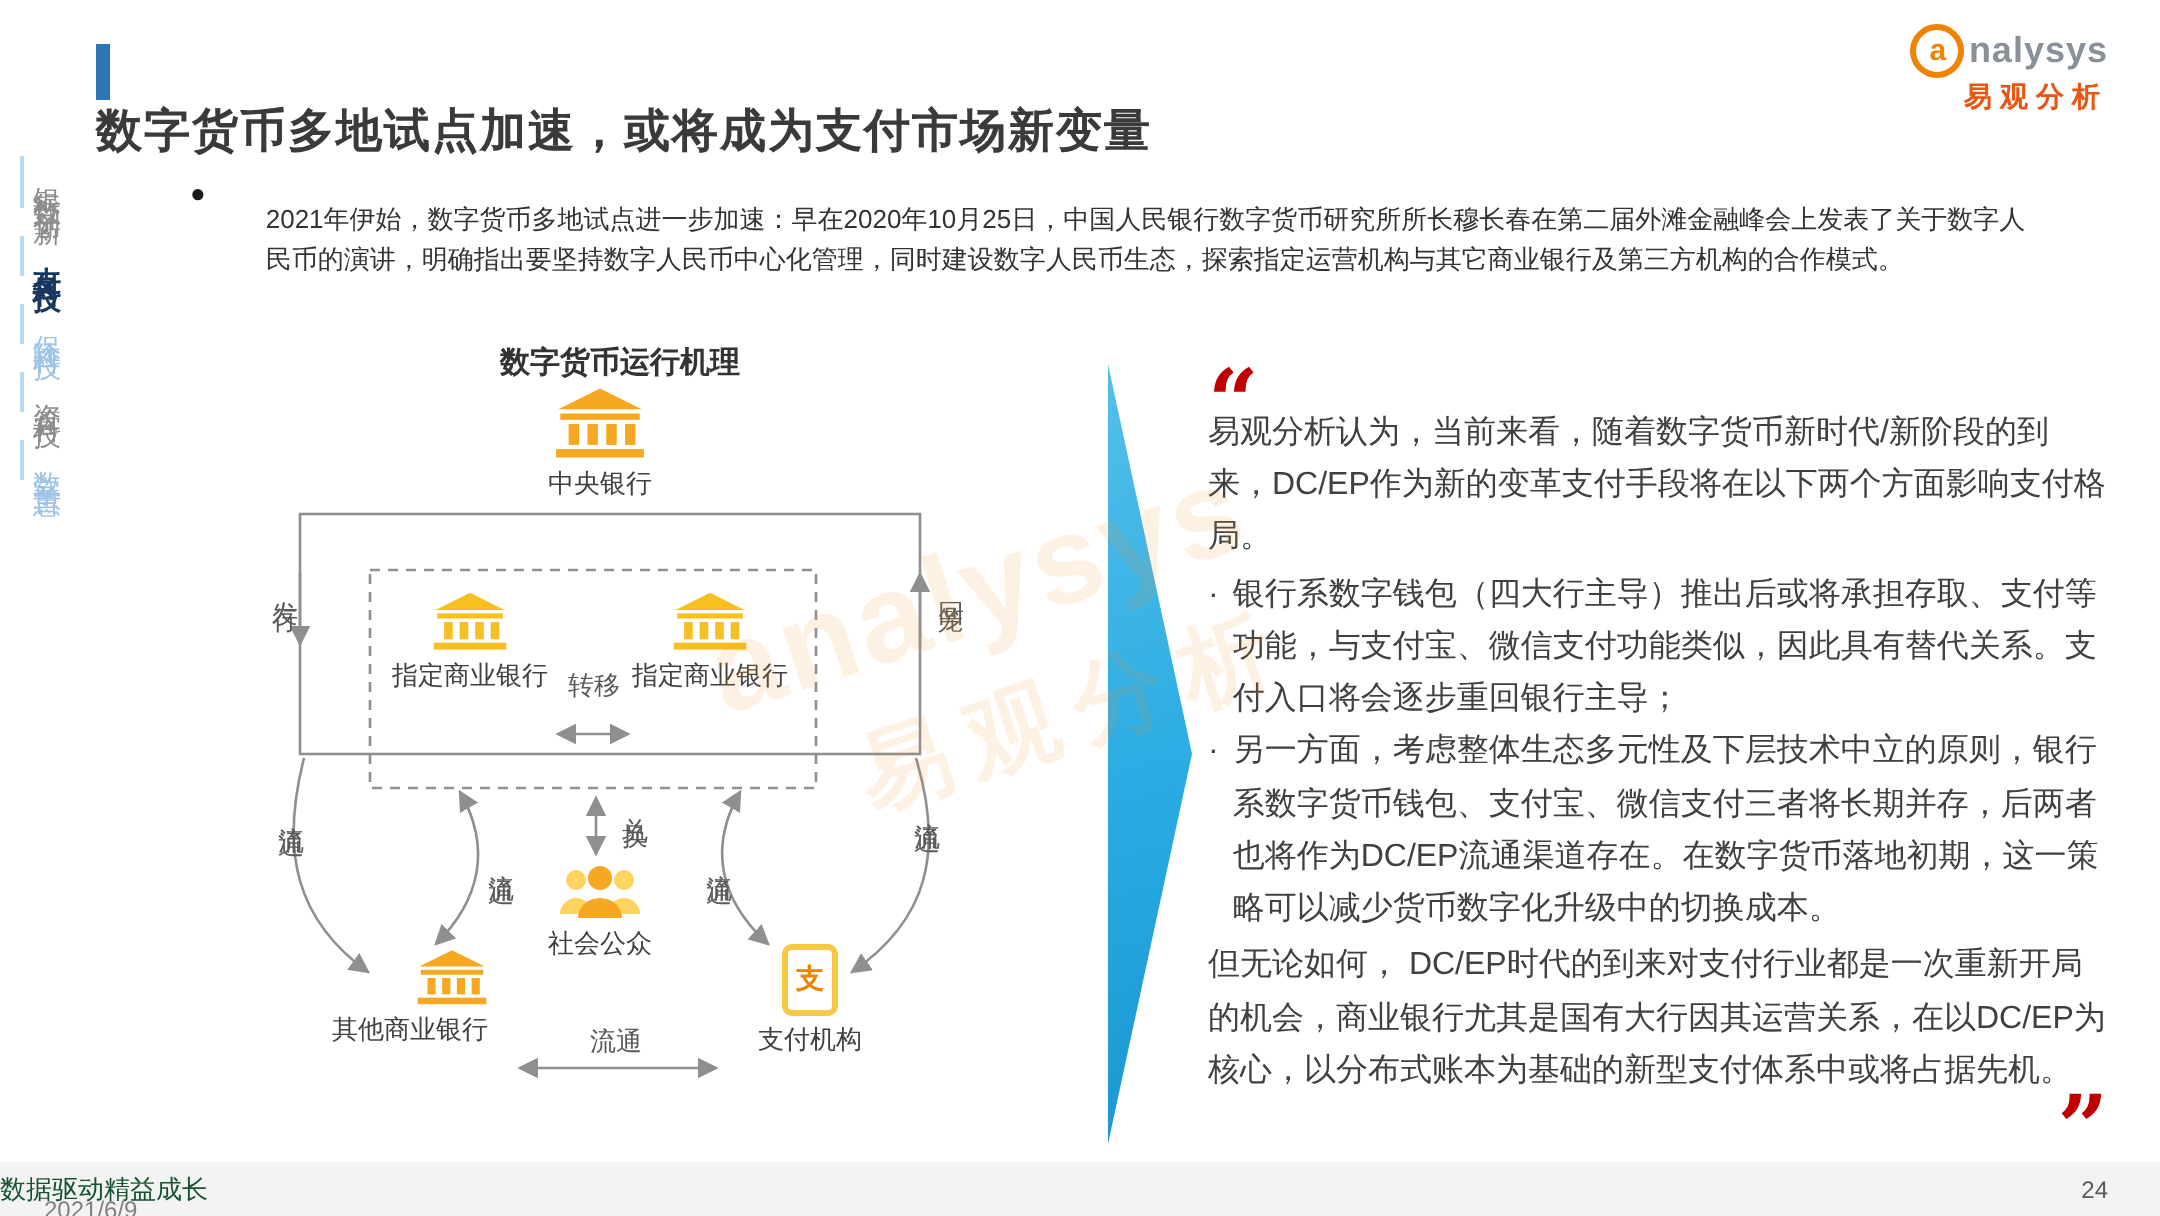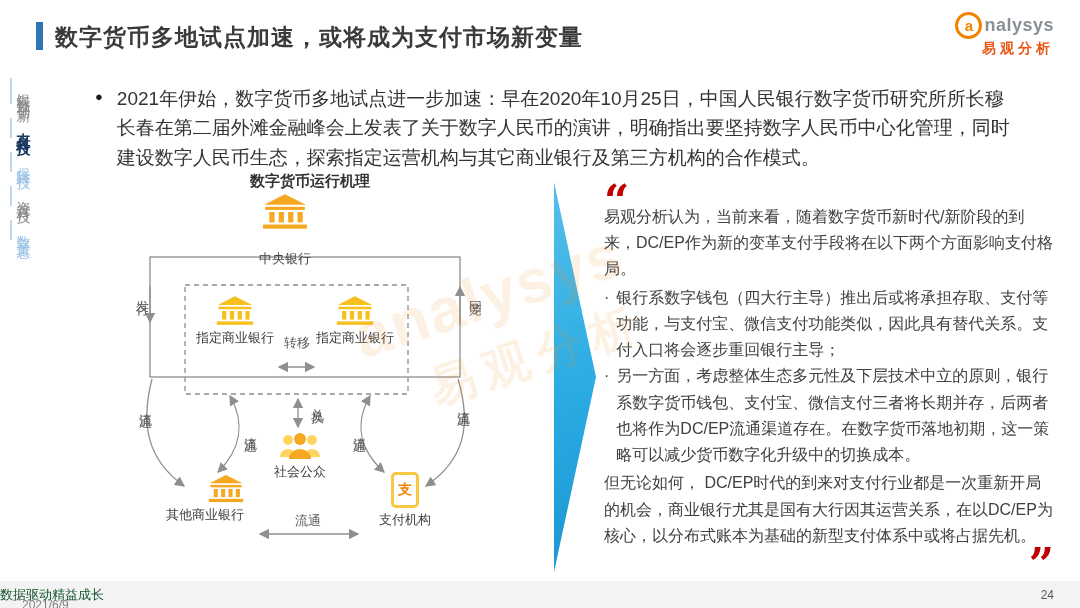--- a/index.html
+++ b/index.html
@@ -1,20 +1,20 @@
 <!DOCTYPE html>
 <html><head>
 <meta charset="utf-8">
 <style>
   html,body{margin:0;padding:0;background:#ffffff;}
   body{font-family:"Liberation Sans","DejaVu Sans",sans-serif;}
   .slide{position:relative;width:1080px;height:608px;background:#fff;overflow:hidden;}
 
   
-  .header{position:absolute;top:22px;left:36px;display:flex;align-items:flex-start;}
+  .header{position:absolute;top:22px;left:48px;display:flex;align-items:flex-start;flex-direction:column;}
   .title-accent{width:7px;height:28px;background:#2E75B6;margin-right:12px;}
   .page-title{font-size:23px;font-weight:bold;color:#3A3A3A;letter-spacing:1px;white-space:nowrap;}
 
   
   .logo{position:absolute;top:12px;right:26px;text-align:right;}
   .logo-row{display:flex;align-items:center;justify-content:flex-end;gap:2px;}
   .logo-a{width:21px;height:21px;border:3px solid #F08300;border-radius:50%;color:#F08300;
           font-weight:bold;font-size:15px;line-height:21px;text-align:center;display:inline-block;}
   .logo-rest{color:#8a9097;font-size:18px;font-weight:bold;letter-spacing:.5px;}
   .logo-sub{color:#E95513;font-size:14px;font-weight:bold;letter-spacing:4px;margin-top:1px;}
@@ -22,21 +22,21 @@
   
   .sidebar{position:absolute;left:10px;top:78px;display:flex;flex-direction:column;gap:14px;}
   .side-item{writing-mode:vertical-rl;text-orientation:upright;font-size:14px;letter-spacing:3px;
              padding:4px 3px;border-left:2px solid #BDD7EE;color:#8C8C8C;cursor:pointer;}
   .side-item.active{color:#17375E;font-weight:bold;}
   .side-item.light{color:#9DC3E6;}
 
   
   .intro{position:absolute;left:95px;top:84px;width:935px;display:flex;}
   .intro-bullet{font-size:13px;color:#1a1a1a;margin:5px 14px 0 0;}
-  .intro-text{margin:0;font-size:19px;line-height:1.55;color:#333;width:905px;}
+  .intro-text{margin:16px;font-size:13px;line-height:1.55;color:#333;width:905px;}
 
   
   .diagram{position:absolute;left:100px;top:174px;width:460px;height:405px;}
   .diagram-title{position:absolute;left:210px;top:-2px;transform:translateX(-50%);
                  font-size:15px;font-weight:bold;color:#333;white-space:nowrap;}
   .connectors{position:absolute;left:0;top:0;}
   .node{position:absolute;display:flex;flex-direction:column;align-items:center;transform:translateX(-50%);}
   .node-label{font-size:13px;color:#404040;margin-top:3px;white-space:nowrap;}
   .dlabel{position:absolute;font-size:13px;color:#595959;white-space:nowrap;}
   .vlabel{writing-mode:vertical-rl;text-orientation:upright;letter-spacing:3px;}
@@ -124,21 +124,21 @@
         <line x1="179" y1="193" x2="214" y2="193" marker-start="url(#mS)" marker-end="url(#mE)"></line>
         <line x1="198" y1="225" x2="198" y2="253" marker-start="url(#mS)" marker-end="url(#mE)"></line>
         <line x1="160" y1="360" x2="258" y2="360" marker-start="url(#mS)" marker-end="url(#mE)"></line>
         <path d="M52,205 C40,252 48,286 84,312" marker-end="url(#mE)"></path>
         <path d="M358,205 C372,252 364,286 326,312" marker-end="url(#mE)"></path>
         <path d="M130,222 C146,250 140,276 118,298" marker-start="url(#mS)" marker-end="url(#mE)"></path>
         <path d="M270,222 C254,250 260,276 284,298" marker-start="url(#mS)" marker-end="url(#mE)"></path>
       </g>
     </svg>
 
-    <div class="node" style="left:185px;top:20px;gap:17px;">
+    <div class="node" style="left:200px;top:20px;">
       <svg width="46" height="36" viewBox="0 0 44 34">
         <g fill="#F7A823">
           <polygon points="22,0 42,10 2,10"></polygon>
             <rect x="3" y="12" width="38" height="3"></rect>
           <rect x="7" y="17" width="5" height="10"></rect>
             <rect x="16" y="17" width="5" height="10"></rect>
           <rect x="25" y="17" width="5" height="10"></rect>
             <rect x="34" y="17" width="5" height="10"></rect>
           <rect x="1" y="29" width="42" height="4"></rect>
         </g>

